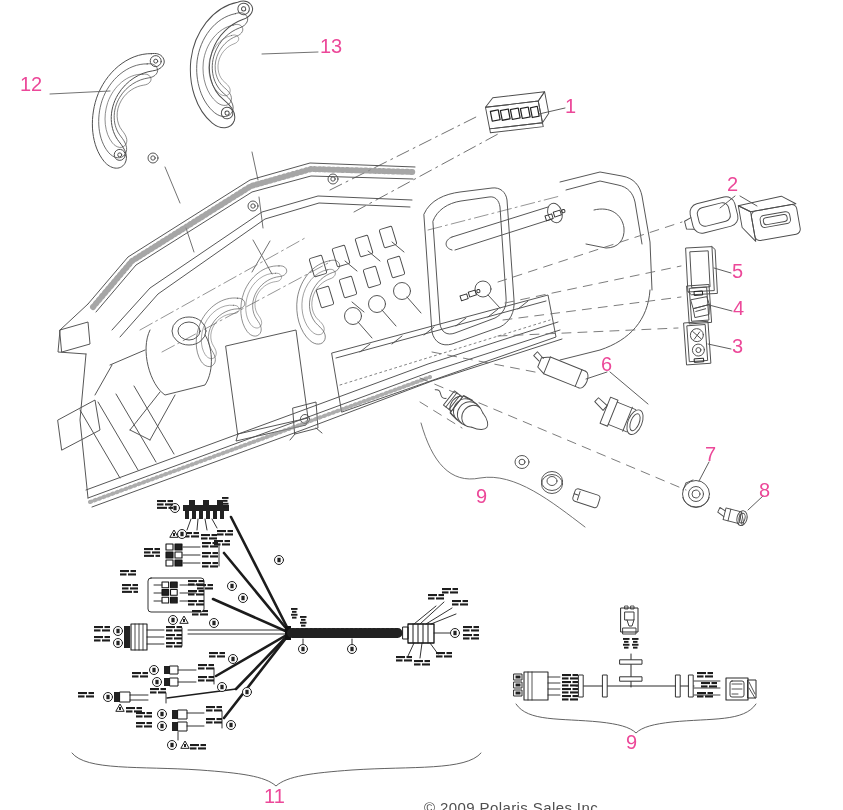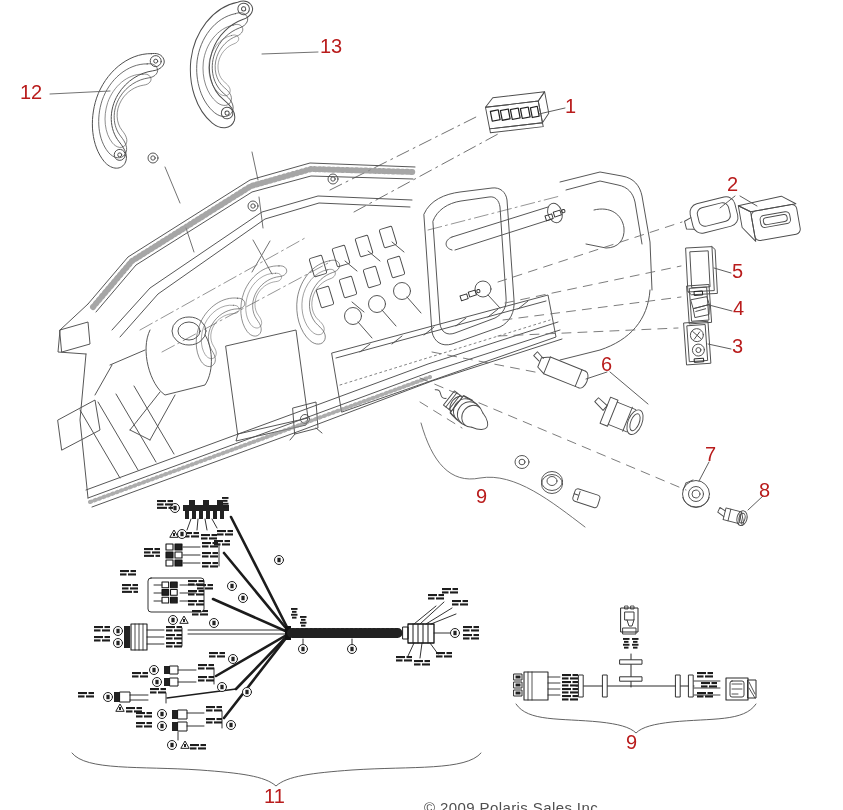--- a/index.html
+++ b/index.html
@@ -2,29 +2,29 @@
 <html><head>
 <meta charset="utf-8">
 <style>
   html,body{margin:0;padding:0;background:#fff;}
   .stage{
     position:relative;width:843px;height:810px;background:#ffffff;
     overflow:hidden;font-family:"Liberation Sans",sans-serif;
   }
   .art{position:absolute;left:0;top:0;}
   .callout{
-    position:absolute;color:#b91c1c;font-size:20px;line-height:20px;
+    position:absolute;color:#ec4899;font-size:20px;line-height:20px;
     font-family:"Liberation Sans",sans-serif;user-select:none;
   }
   .c1{left:565px;top:96px;}  .c2{left:727px;top:174px;}
   .c3{left:732px;top:336px;} .c4{left:733px;top:298px;}
   .c5{left:732px;top:261px;} .c6{left:601px;top:354px;}
   .c7{left:705px;top:444px;} .c8{left:759px;top:480px;}
   .c9{left:476px;top:486px;} .c10{left:626px;top:732px;}
-  .c11{left:264px;top:786px;} .c12{left:20px;top:82px;}
+  .c11{left:264px;top:786px;} .c12{left:20px;top:74px;}
   .c13{left:320px;top:36px;}
   .copyright{
     position:absolute;left:424px;top:800px;font-size:15px;line-height:16px;
     color:#4f4f4f;letter-spacing:.4px;white-space:nowrap;
   }
 </style>
 </head>
 <body>
 
 <div class="stage">

